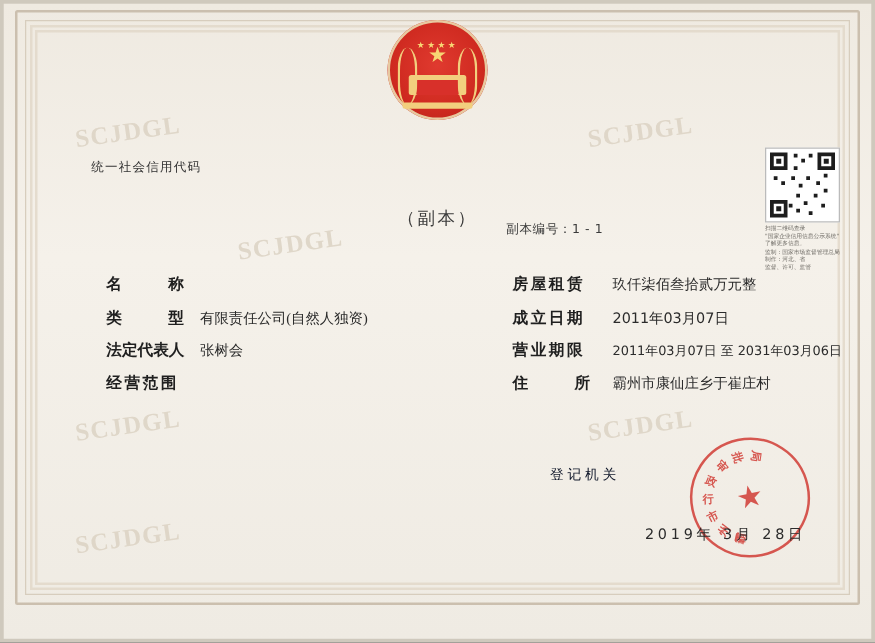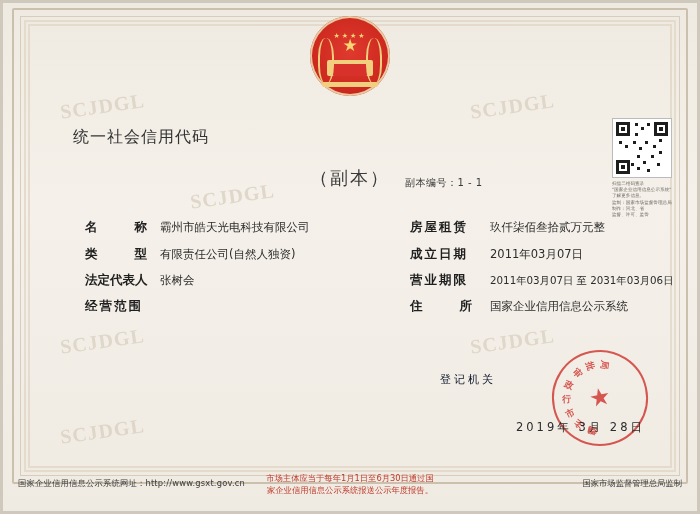--- a/index.html
+++ b/index.html
@@ -42,30 +42,30 @@
     border:2px solid #f2cf7e;border-top:none;border-bottom:none;border-radius:50%/40%;}
   .emblem .wheat-l{left:8px;}
   .emblem .wheat-r{right:8px;}
 
   
   .title{position:absolute;left:255px;top:100px;width:190px;text-align:center;
     color:#d5312a;font-size:36px;font-weight:bold;letter-spacing:6px;
     font-family:"DejaVu Sans","Liberation Sans",sans-serif;
     text-shadow:0 1px 0 rgba(255,255,255,.5);}
   .subtitle{position:absolute;left:255px;top:166px;width:190px;text-align:center;
-    color:#3a3a3a;font-size:18px;letter-spacing:2px;}
+    color:#3a3a3a;font-size:14px;letter-spacing:2px;}
 
   
   .qr-wrap{position:absolute;right:28px;top:118px;width:60px;}
   .qr{width:58px;height:58px;background:#fff;border:1px solid #bbb;position:relative;}
   .qr .m{position:absolute;background:#1d1d1d;}
   .qr-note{margin-top:3px;font-size:4.6px;line-height:1.35;color:#6d6a64;text-align:left;}
 
   
-  .code-label{position:absolute;left:73px;top:127px;font-size:16px;color:#333;letter-spacing:1px;}
+  .code-label{position:absolute;left:73px;top:127px;font-size:10px;color:#333;letter-spacing:1px;}
   .code-value{position:absolute;left:73px;top:149px;font-size:11.5px;color:#2b2b2b;
     font-family:"DejaVu Sans Mono","Liberation Mono",monospace;letter-spacing:.6px;}
 
   .copy-no{position:absolute;left:405px;top:176px;font-size:10px;color:#3a3a3a;letter-spacing:.5px;}
   .fl{position:absolute;font-size:12.5px;color:#1f1f1f;letter-spacing:4px;font-weight:bold;}
   .fv{position:absolute;font-size:11.5px;color:#2b2b2b;}
 
   .scope-text{position:absolute;left:160px;top:294px;width:225px;font-size:9.6px;
     line-height:1.55;color:#2b2b2b;letter-spacing:.2px;}
 
@@ -157,59 +157,52 @@
     </div>
     <div class="qr-note" style="white-space:pre-line">扫描二维码查录
 "国家企业信用信息公示系统"
 了解更多信息。
 监制：国家市场监督管理总局
 制作：河北、省
 监督、许可、监管</div>
   </div>
 
   <div class="fl" style="left:85px;top:219px;">名　　称</div>
-  <div class="fv" style="left:160px;top:220px;">霸州市皓天光电科技有限公司</div>
 
   <div class="fl" style="left:85px;top:246px;">类　　型</div>
-  <div class="fv" style="left:160px;top:247px;">有限责任公司(自然人独资)</div>
+  <div class="fv" style="left:160px;top:247px;font-family:Liberation Serif, serif;">有限责任公司(自然人独资)</div>
 
   <div class="fl" style="left:85px;top:272px;letter-spacing:0px;">法定代表人</div>
   <div class="fv" style="left:160px;top:273px;">张树会</div>
 
   <div class="fl" style="left:85px;top:298px;letter-spacing:2px;">经营范围</div>
 
   <div class="fl" style="left:410px;top:219px;letter-spacing:2px;">房屋租赁</div>
   <div class="fv" style="left:490px;top:220px;">玖仟柒佰叁拾贰万元整</div>
 
   <div class="fl" style="left:410px;top:246px;letter-spacing:2px;">成立日期</div>
   <div class="fv" style="left:490px;top:247px;">2011年03月07日</div>
 
   <div class="fl" style="left:410px;top:272px;letter-spacing:2px;">营业期限</div>
   <div class="fv" style="left:490px;top:274px;font-size:10.3px;">2011年03月07日 至 2031年03月06日</div>
 
   <div class="fl" style="left:410px;top:298px;letter-spacing:4px;">住　　所</div>
-  <div class="fv" style="left:490px;top:299px;">国家企业信用信息公示系统</div>
+  <div class="fv" style="left:490px;top:299px;">霸州市康仙庄乡于崔庄村</div>
 
   <div class="reg-org">登记机关</div>
 
   <div class="seal">
     <div class="sstar">★</div>
     <div class="stext">
       <span style="transform:rotate(-65deg) translate(-38px,-6px)">霸</span>
       <span style="transform:rotate(-40deg) translate(-38px,-6px)">州</span>
       <span style="transform:rotate(-15deg) translate(-38px,-6px)">市</span>
       <span style="transform:rotate(10deg) translate(-38px,-6px)">行</span>
       <span style="transform:rotate(35deg) translate(-38px,-6px)">政</span>
       <span style="transform:rotate(60deg) translate(-38px,-6px)">审</span>
       <span style="transform:rotate(85deg) translate(-38px,-6px)">批</span>
       <span style="transform:rotate(110deg) translate(-38px,-6px)">局</span>
     </div>
   </div>
 
   <div class="date-line">2019年   3月   28日</div>
 
-  <div class="footer">
-    <div class="f-left">国家企业信用信息公示系统网址：http://www.gsxt.gov.cn</div>
-    <div class="f-mid" style="white-space:pre-line">市场主体应当于每年1月1日至6月30日通过国
-家企业信用信息公示系统报送公示年度报告。</div>
-    <div class="f-right">国家市场监督管理总局监制</div>
-  </div>
 </div>
 
 </body></html>

